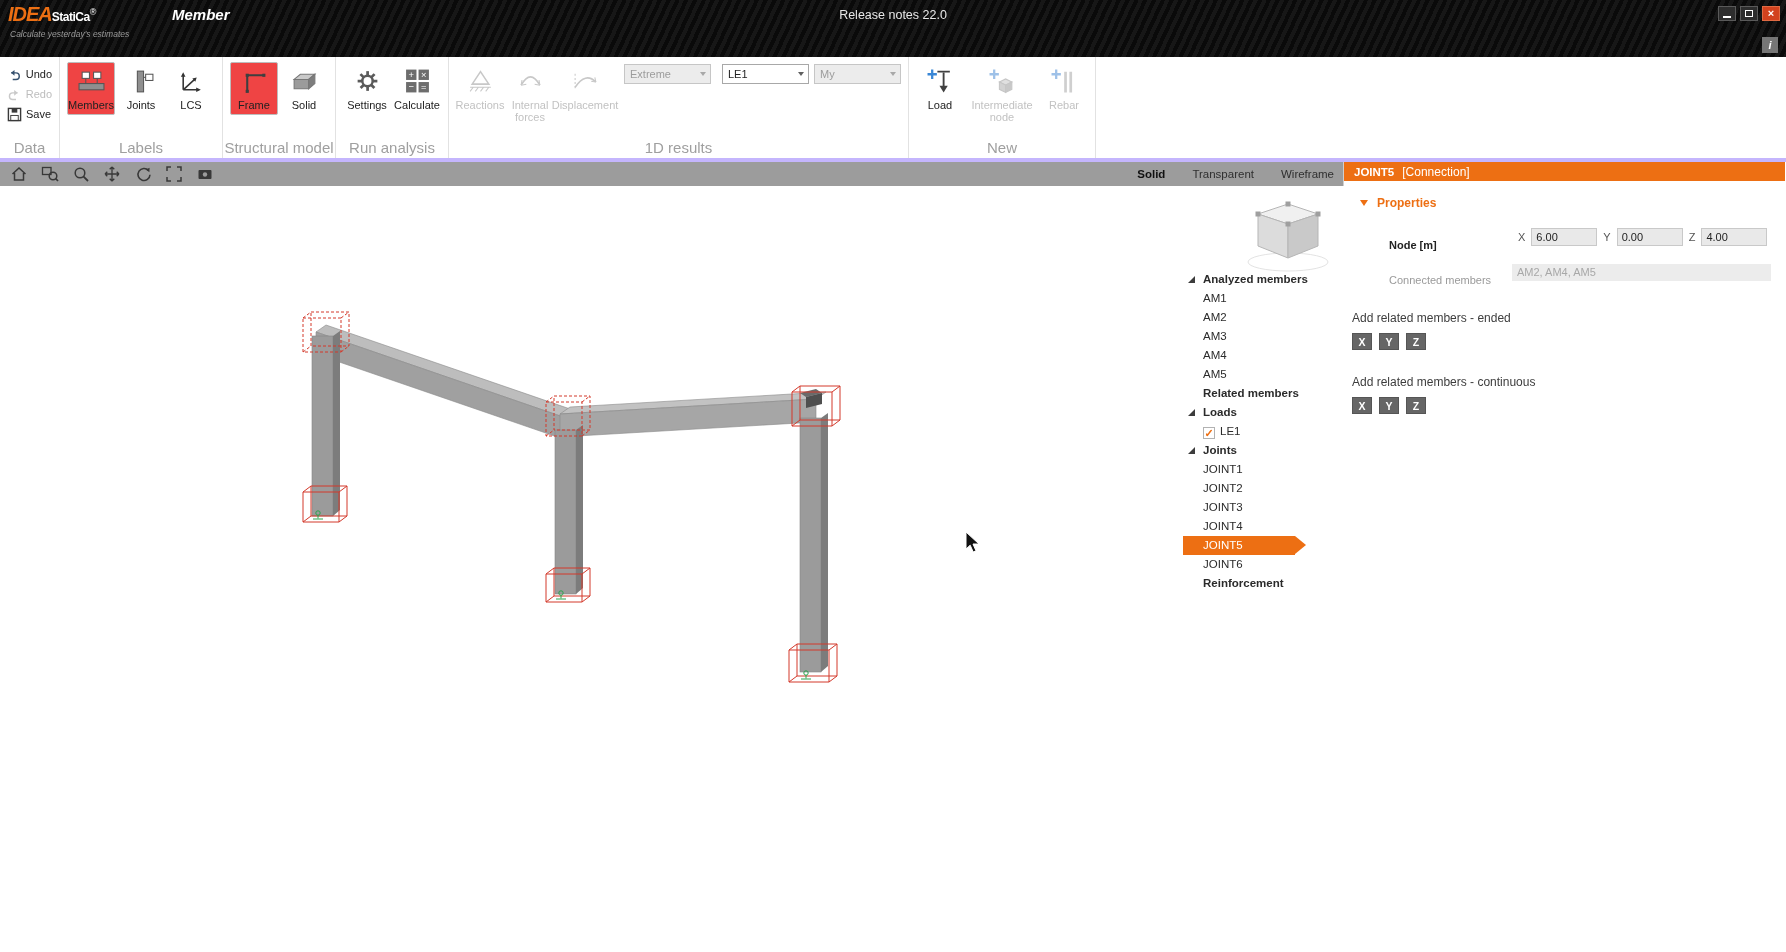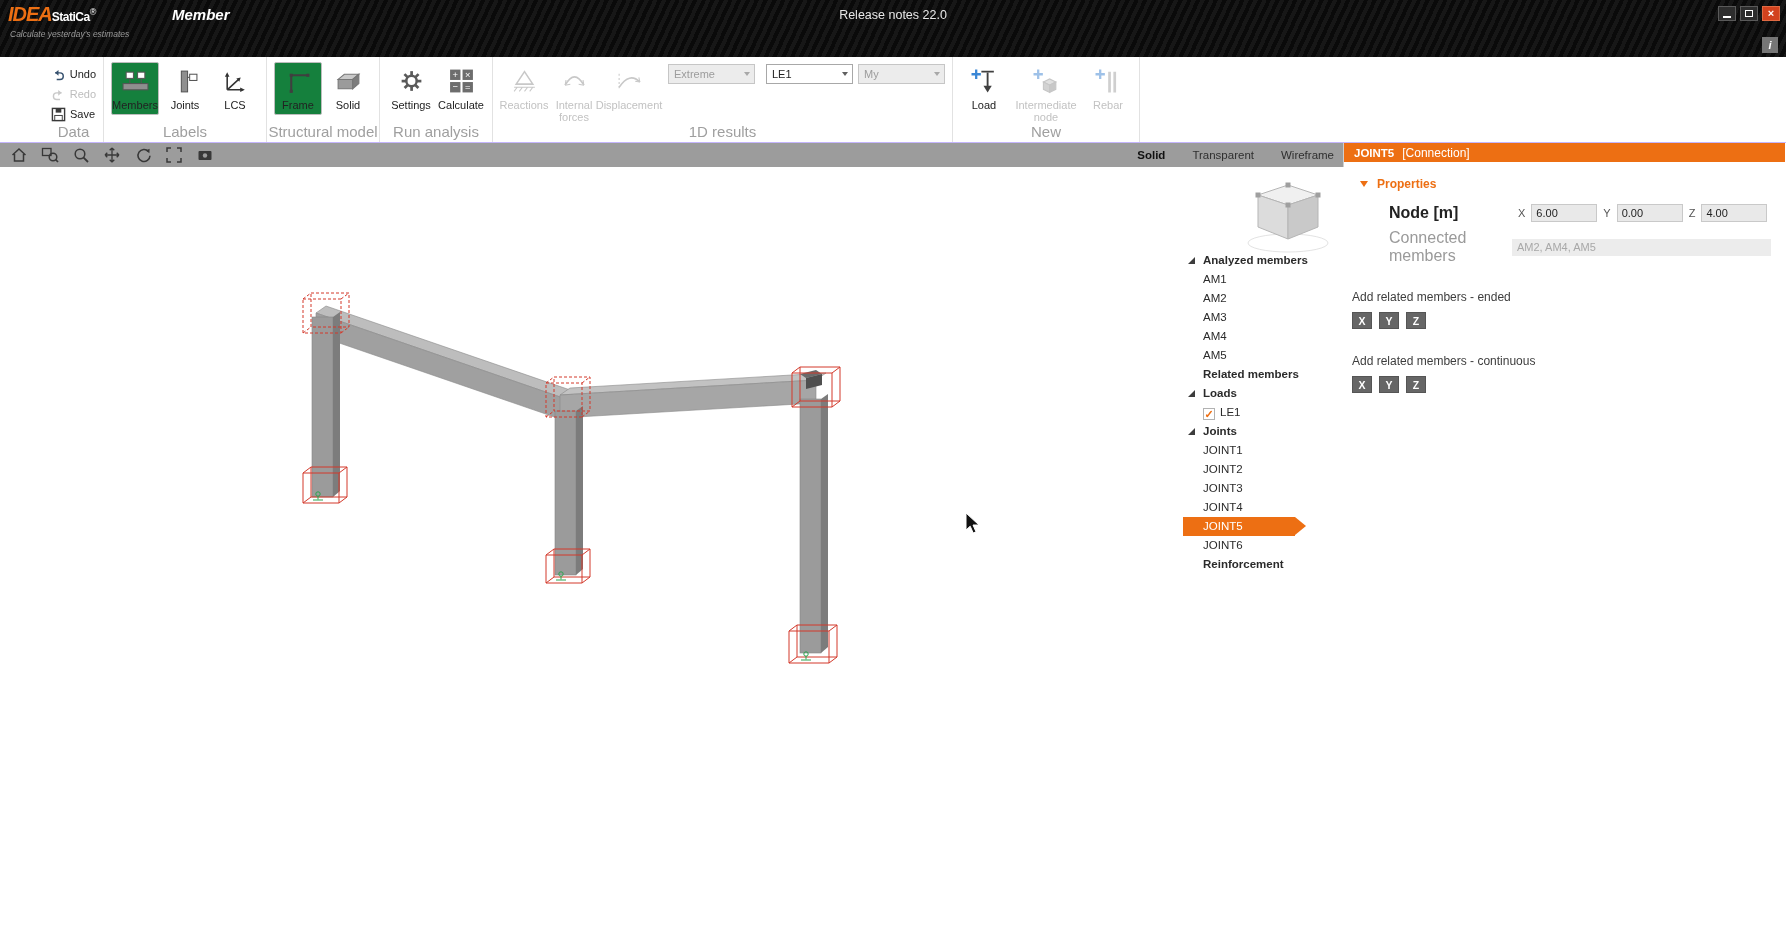--- a/index.html
+++ b/index.html
@@ -24,32 +24,32 @@
   .win-btn .max-glyph { width:8px; height:7px; border:1.5px solid #fff; }
   .win-btn.close { background:#D2421E; border-color:#e06a43; font-weight:bold; }
   .tabs { position:absolute; left:188px; bottom:0; display:flex; gap:6px; }
   .tab { height:26px; min-width:88px; padding:0 18px; display:flex; align-items:center; justify-content:center;
     background:#6F6F6F; color:#fff; font-size:12px; font-weight:bold; }
   .tab.active { background:var(--accent); }
   .info-btn { position:absolute; right:8px; bottom:4px; width:16px; height:16px; background:#767676;
     color:#fff; font-size:11px; font-weight:bold; font-style:italic; display:flex; align-items:center; justify-content:center; }
 
   
-  .ribbon { height:86px; background:#fff; border-bottom:1px solid #c4b5fd; display:flex;padding-left:44px; }
+  .ribbon { height:105px; background:#fff; border-bottom:4px solid #c4b5fd; display:flex; }
   .rgroup { position:relative; border-right:1px solid #e2e2e2; padding:5px 7px 17px 7px; }
   .rcaption { position:absolute; bottom:2px; left:0; right:0; text-align:center; color:#9f9f9f; font-size:15px; }
   .g-data { width:60px; padding-top:7px; }
   .mini-btn { display:flex; align-items:center; gap:4px; height:20px; font-size:11px; color:#222; cursor:default; }
   .mini-btn.disabled { color:#bdbdbd; }
   .rbtns { display:flex; align-items:flex-start; gap:2px; height:100%; }
   .rbtn { width:48px; padding:3px 1px; display:flex; flex-direction:column; align-items:center; gap:3px;
     font-size:11px; color:#222; text-align:center; line-height:12px; border:1px solid transparent; cursor:default; }
   .rbtn.wide { width:58px; }
   .rbtn.xwide { width:72px; }
-  .rbtn.selected { background:#15803d; border-color:#bdbdbd; border-radius:2px; }
+  .rbtn.selected { background:#ef4444; border-color:#bdbdbd; border-radius:2px; }
   .rbtn.disabled { color:#c2c2c2; }
   .ric { height:30px; display:flex; align-items:center; justify-content:center; }
   .dd-col { margin-left:8px; padding-top:2px; display:flex; flex-direction:row; gap:5px;justify-content:space-between; }
   .dd-row { display:flex; gap:11px; }
   .dd { width:87px; height:20px; border:1px solid #a8a8a8; background:#fff; font-size:11px; color:#222;
     display:flex; align-items:center; justify-content:space-between; padding:0 4px 0 5px; }
   .dd.disabled { background:#ececec; color:#9c9c9c; border-color:#c6c6c6; }
   .dd-arrow { width:0; height:0; border-left:3.5px solid transparent; border-right:3.5px solid transparent; border-top:4.5px solid #606060; }
   .dd.disabled .dd-arrow { border-top-color:#a8a8a8; }
   .ribbon-filler { flex:1; }
@@ -79,21 +79,21 @@
 
   
   .props { width:441px; background:#fff; font-size:11px; color:#222; }
   .props-header { height:19px; background:var(--accent); color:#fff; display:flex; align-items:center; padding:0 10px; gap:8px; }
   .ph-name { font-weight:bold; font-size:11.5px; }
   .ph-type { font-size:12px; }
   .sec-row { margin:15px 0 12px 16px; display:flex; align-items:center; gap:9px; cursor:default; }
   .tri-down { width:0; height:0; border-left:4.5px solid transparent; border-right:4.5px solid transparent; border-top:6px solid var(--accent); }
   .sec-title { color:var(--accent); font-weight:bold; font-size:12px; }
   .node-row { margin:13px 14px 0 45px; display:flex; align-items:center; }
-  .fld-label { width:123px; font-weight:bold; font-size:16px; }
+  .fld-label { width:123px; font-weight:bold; font-size:11px;margin-top:16px; }
   .fld-label.dim { color:#9a9a9a; font-weight:normal; }
   .ax { margin:0 6px; color:#555; }
   .fld { width:66px; height:18px; background:#e9e9e9; border:1px solid #c9c9c9; font-size:11px;
     font-family:"Liberation Sans", sans-serif; padding:0 4px; color:#222; }
   .cm-row { margin:7px 14px 0 45px; display:flex; align-items:center; }
   .cm-value { flex:1; height:17px; line-height:17px; background:#ececec; padding:0 5px; color:#a8a8a8; }
   .add-title { margin:25px 0 0 8px; font-size:12px; color:#3d3d3d; }
   .axis-btns { margin:8px 0 0 8px; display:flex; gap:7px; }
   .axis-btn { width:20px; height:17px; background:#666; color:#fff; border:1px solid #555;
     font-size:10.5px; font-weight:bold; padding:0; line-height:14px; font-family:"Liberation Sans", sans-serif; cursor:default; }

